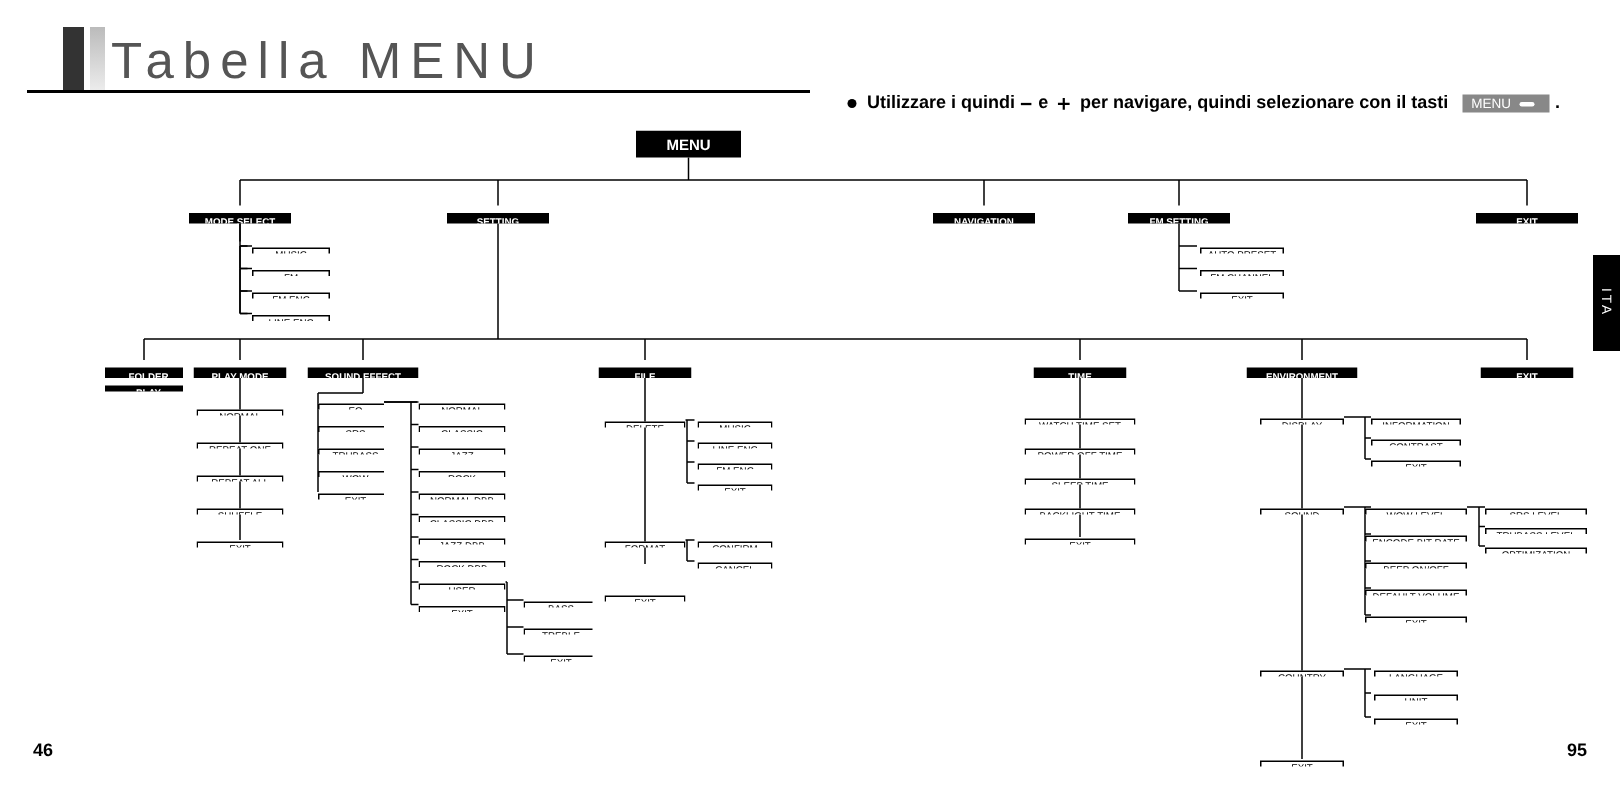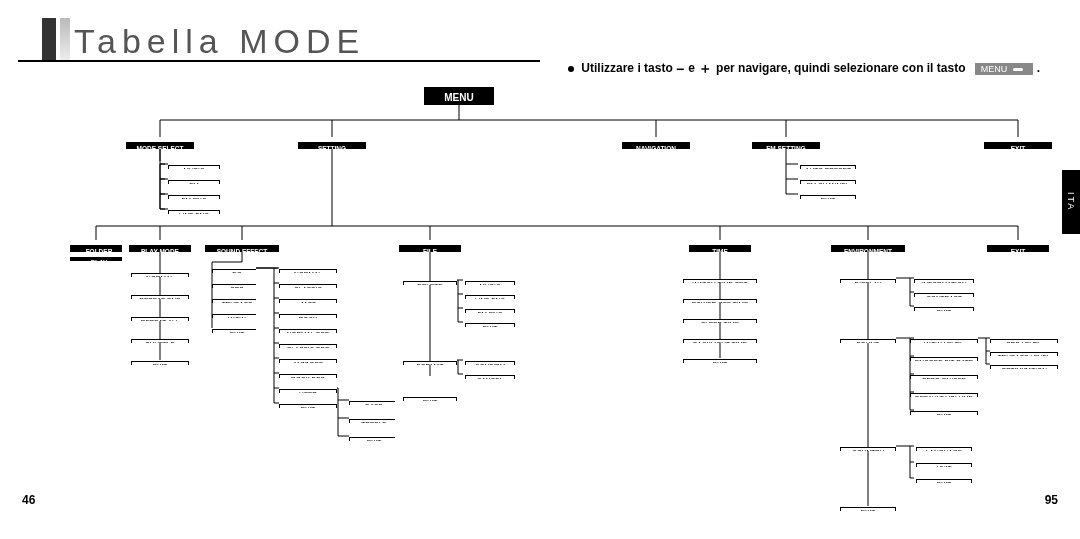--- a/index.html
+++ b/index.html
@@ -137,29 +137,29 @@
   }
 </style>
 </head>
 <body>
 
 <div class="title-bar">
   <div class="dark"></div>
   <div class="light"></div>
   <div class="line"></div>
 </div>
-<div class="title">Tabella MODE</div>
+<div class="title">Tabella MENU</div>
 
 <div class="instr">
   <span class="bullet"></span>
-  <span>Utilizzare i tasto</span>
+  <span>Utilizzare i quindi</span>
   <b style="font-size:14px;vertical-align:middle;"> − </b>
   <span>e</span>
   <b style="font-size:14px;vertical-align:middle;"> ＋ </b>
-  <span>per navigare, quindi selezionare con il tasto</span>
+  <span>per navigare, quindi selezionare con il tasti</span>
   <span class="btn">MENU</span>
   <span>.</span>
 </div>
 
 <div class="page-left">46</div>
 <div class="page-right">95</div>
 <div class="ita-tab">ITA</div>
 
 <svg id="tree" width="1080" height="539" viewBox="0 0 1080 539" style="position:absolute;left:0;top:0;">
   <g id="lines" stroke="#000" stroke-width="1" fill="none">

